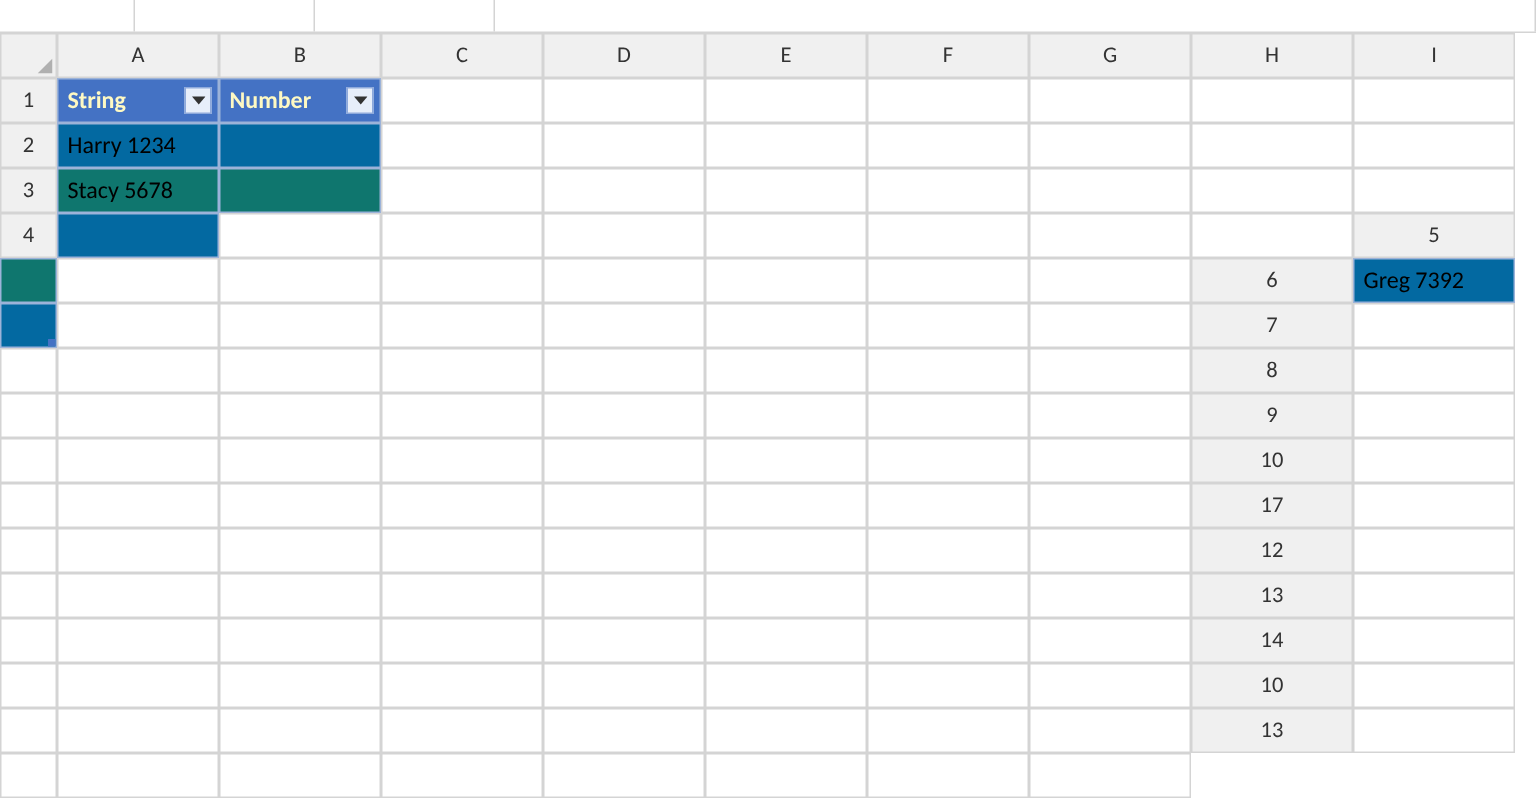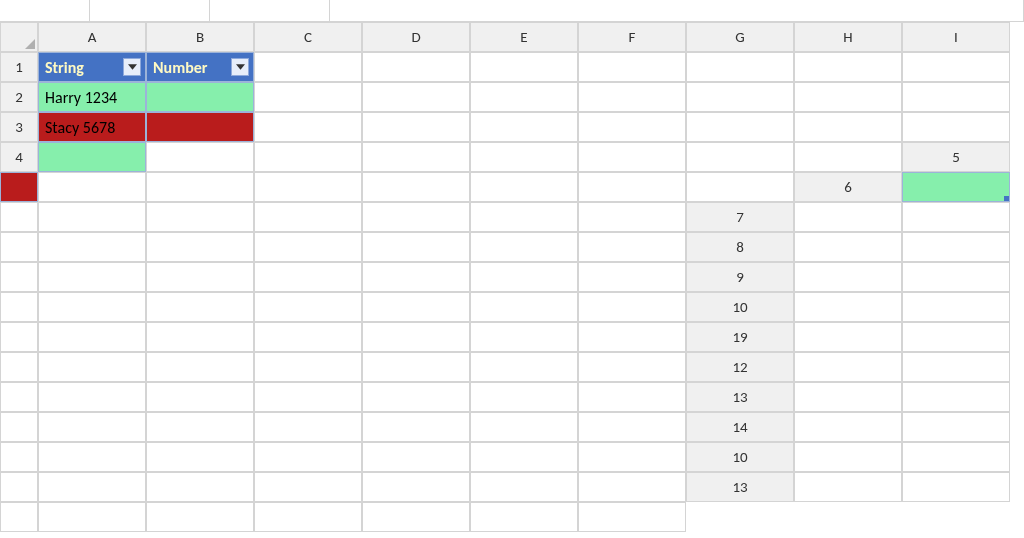--- a/index.html
+++ b/index.html
@@ -84,25 +84,25 @@
       display: flex;
       align-items: center;
       justify-content: center;
       cursor: pointer;
     }
     .filter-btn svg {
       width: 9px;
       height: 6px;
     }
     .data-row-even {
-      background: #86efac;
+      background: #0369a1;
       border: 1px solid #9cb3d9;
     }
     .data-row-odd {
-      background: #b91c1c;
+      background: #0f766e;
       border: 1px solid #9cb3d9;
     }
     .table-last-cell {
       position: relative;
     }
     .resize-handle {
       position: absolute;
       right: -1px;
       bottom: -1px;
       width: 6px;
@@ -212,20 +212,21 @@
   <div class="cell data-row-odd"></div>
   <div class="cell"></div>
   <div class="cell"></div>
   <div class="cell"></div>
   <div class="cell"></div>
   <div class="cell"></div>
   <div class="cell"></div>
   <div class="cell"></div>
 
   <div class="row-header">6</div>
+  <div class="cell data-row-even">Greg 7392</div>
   <div class="cell data-row-even table-last-cell">
     <span class="resize-handle"></span>
   </div>
   <div class="cell"></div>
   <div class="cell"></div>
   <div class="cell"></div>
   <div class="cell"></div>
   <div class="cell"></div>
   <div class="cell"></div>
   <div class="cell"></div>
@@ -267,21 +268,21 @@
   <div class="cell"></div>
   <div class="cell"></div>
   <div class="cell"></div>
   <div class="cell"></div>
   <div class="cell"></div>
   <div class="cell"></div>
   <div class="cell"></div>
   <div class="cell"></div>
   <div class="cell"></div>
 
-  <div class="row-header">19</div>
+  <div class="row-header">17</div>
   <div class="cell"></div>
   <div class="cell"></div>
   <div class="cell"></div>
   <div class="cell"></div>
   <div class="cell"></div>
   <div class="cell"></div>
   <div class="cell"></div>
   <div class="cell"></div>
   <div class="cell"></div>
 

